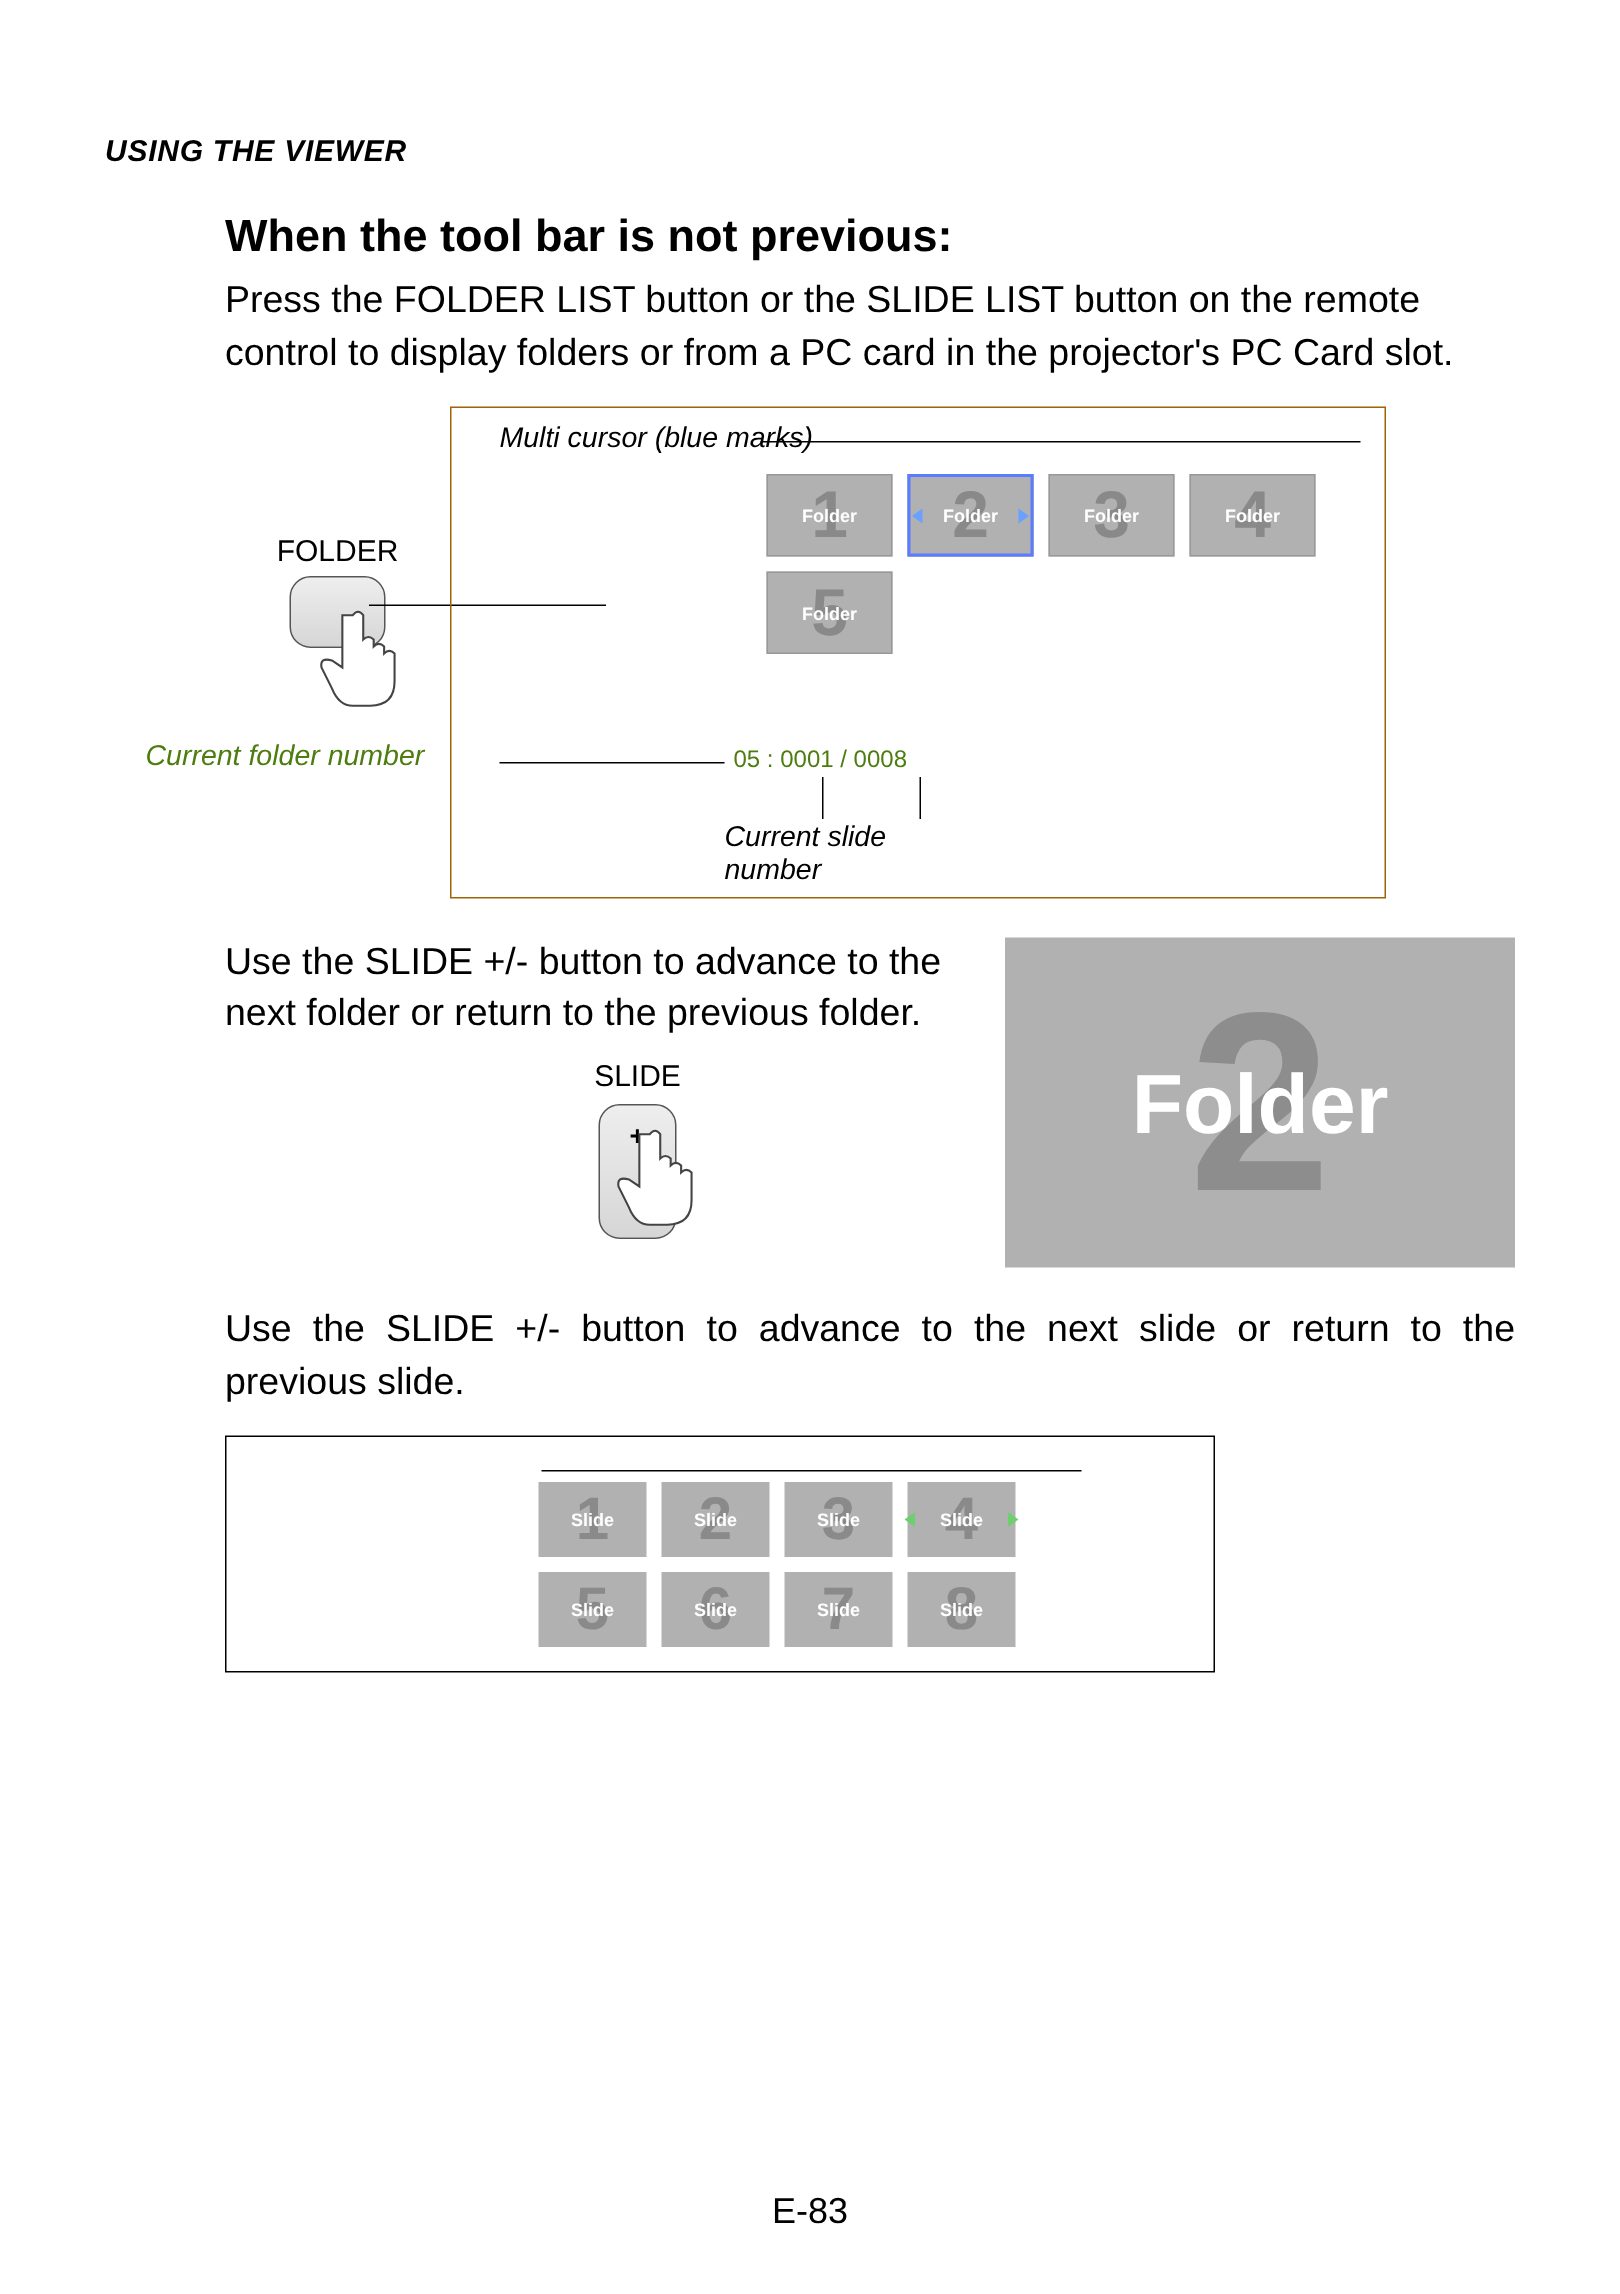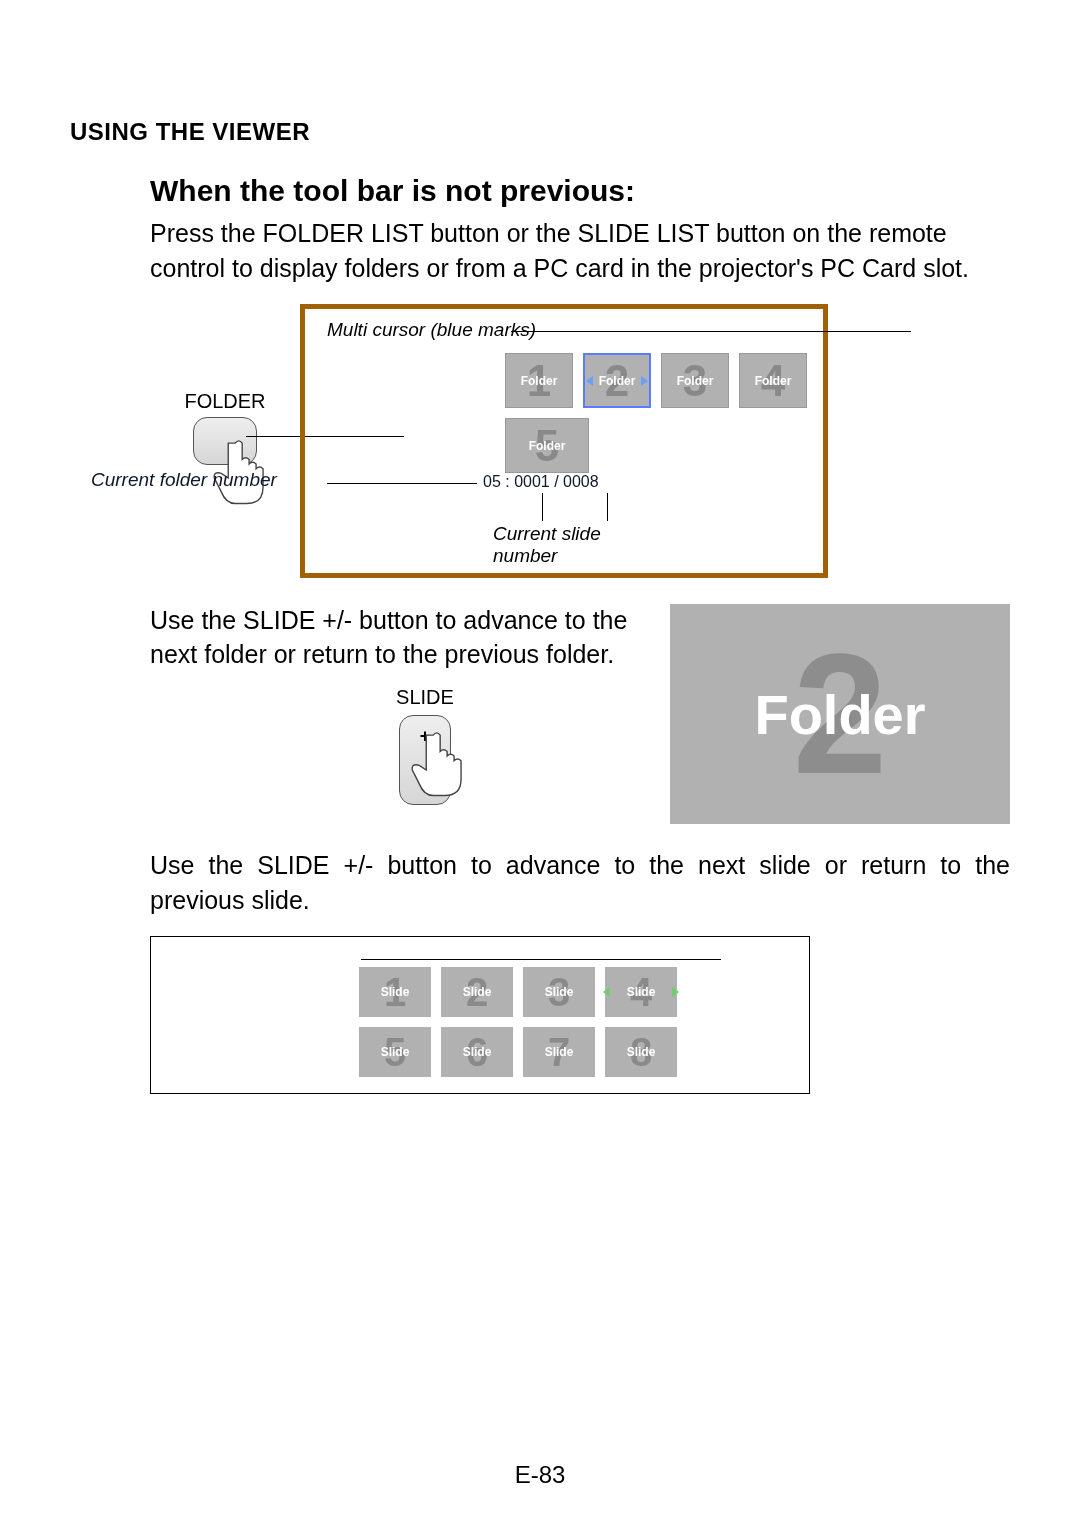--- a/index.html
+++ b/index.html
@@ -1,47 +1,47 @@
 <!DOCTYPE html>
 <html><head>
 <meta charset="utf-8">
 <style>
   * { box-sizing: border-box; margin: 0; padding: 0; }
   body { font-family: Arial, Helvetica, sans-serif; background: #fff; width: 1080px; height: 1529px; position: relative; padding: 90px 70px 0 70px; font-size: 24px; color: #000; }
-  .section-header { font-weight: bold; font-size: 24px; letter-spacing: 0.5px; margin-bottom: 28px; margin-top: 28px; }
+  .section-header { font-weight: bold; font-style: italic; font-size: 20px; letter-spacing: 0.5px; margin-bottom: 28px; }
   .sub-heading { font-weight: bold; font-size: 30px; margin-bottom: 8px; margin-left: 80px; }
   .body-text { font-size: 25px; line-height: 1.4; margin-left: 80px; margin-bottom: 18px; }
   .body-text.justify { text-align: justify; }
   
   .diagram1 { margin-left: 80px; margin-top: 4px; position: relative; display: flex; }
   .folder-btn-col { width: 150px; padding-top: 86px; position: relative; }
   .btn-label { font-size: 20px; text-align: center; margin-bottom: 4px; }
   .round-btn { width: 64px; height: 48px; border: 1.5px solid #555; border-radius: 14px; background: linear-gradient(#eee,#d6d6d6); margin: 0 auto; position: relative; }
   .hand { position: absolute; left: 18px; top: 18px; }
   .hand svg { width: 58px; height: 70px; }
-  .panel-box { border: 5px solid #a16207; padding: 10px 16px 10px 22px; width: 528px; position: relative; }
+  .panel-box { border: 1px solid #a16207; padding: 10px 16px 10px 32px; width: 624px; position: relative; }
   .multi-label { font-style: italic; font-size: 19px; }
   .multi-horz { position: absolute; left: 206px; top: 22px; width: 400px; height: 1px; background: #000; }
   .folder-grid { display: flex; gap: 10px; margin-top: 2px; }
   .folder-thumb { width: 84px; height: 55px; background: #b1b1b1; border: 1px solid #999; position: relative; display: flex; align-items: center; justify-content: center; }
   .folder-thumb .bg-num { position: absolute; font-size: 44px; font-weight: bold; color: #898989; }
   .folder-thumb .lbl { position: relative; font-size: 12px; font-weight: bold; color: #fff; z-index: 2; }
   .folder-thumb.sel { outline: 2px solid #5a7cff; outline-offset: -2px; }
   .tri { position: absolute; width: 0; height: 0; border-top: 5px solid transparent; border-bottom: 5px solid transparent; }
   .tri.left { border-right: 7px solid #6aa0ff; left: 2px; top: 22px; }
   .tri.right { border-left: 7px solid #6aa0ff; right: 2px; top: 22px; }
   .folder-row2 { margin-top: 10px; }
-  .status-bar { font-size: 16px; color: #0f172a; padding-left: 156px; position: relative; }
+  .status-bar { margin-top: 62px; font-size: 16px; color: #4d7c0f; padding-left: 156px; position: relative; }
   .status-bar .cf-line { position: absolute; left: 0; top: 10px; width: 150px; border-top: 1px solid #000; }
   .cf-label { position: absolute; left: -236px; top: -4px; font-style: italic; font-size: 19px; text-align: left; width: 200px; }
   .below-lines { position: relative; height: 70px; margin-top: 2px; }
   .below-lines .v1 { position: absolute; left: 215px; top: 0; height: 28px; border-left: 1px solid #000; }
   .below-lines .v2 { position: absolute; left: 280px; top: 0; height: 28px; border-left: 1px solid #000; }
   .below-lbl { position: absolute; font-style: italic; font-size: 19px; }
-  .below-lbl.a { left: 166px; top: 30px; width: 140px; }
+  .below-lbl.a { left: 150px; top: 30px; width: 140px; }
   .below-lbl.b { left: 300px; top: 30px; width: 220px; }
   
   .row-mid { display: flex; margin-left: 80px; margin-top: 26px; align-items: flex-start; gap: 30px; }
   .mid-text { flex: 1; font-size: 25px; line-height: 1.35; }
   .slide-btn-wrap { margin-top: 12px; margin-left: 60px; text-align: center; }
   .slide-btn { width: 52px; height: 90px; border: 1.5px solid #555; border-radius: 14px; background: linear-gradient(#eee,#d6d6d6); margin: 4px auto 0 auto; position: relative; display: flex; flex-direction: column; align-items: center; justify-content: space-between; padding: 8px 0; }
   .slide-btn .plus { font-size: 18px; font-weight: bold; }
   .slide-btn .minus { font-size: 20px; font-weight: bold; }
   .slide-btn .hand { left: 10px; top: 12px; }
   .big-folder { width: 340px; height: 220px; background: #b1b1b1; position: relative; display: flex; align-items: center; justify-content: center; }

